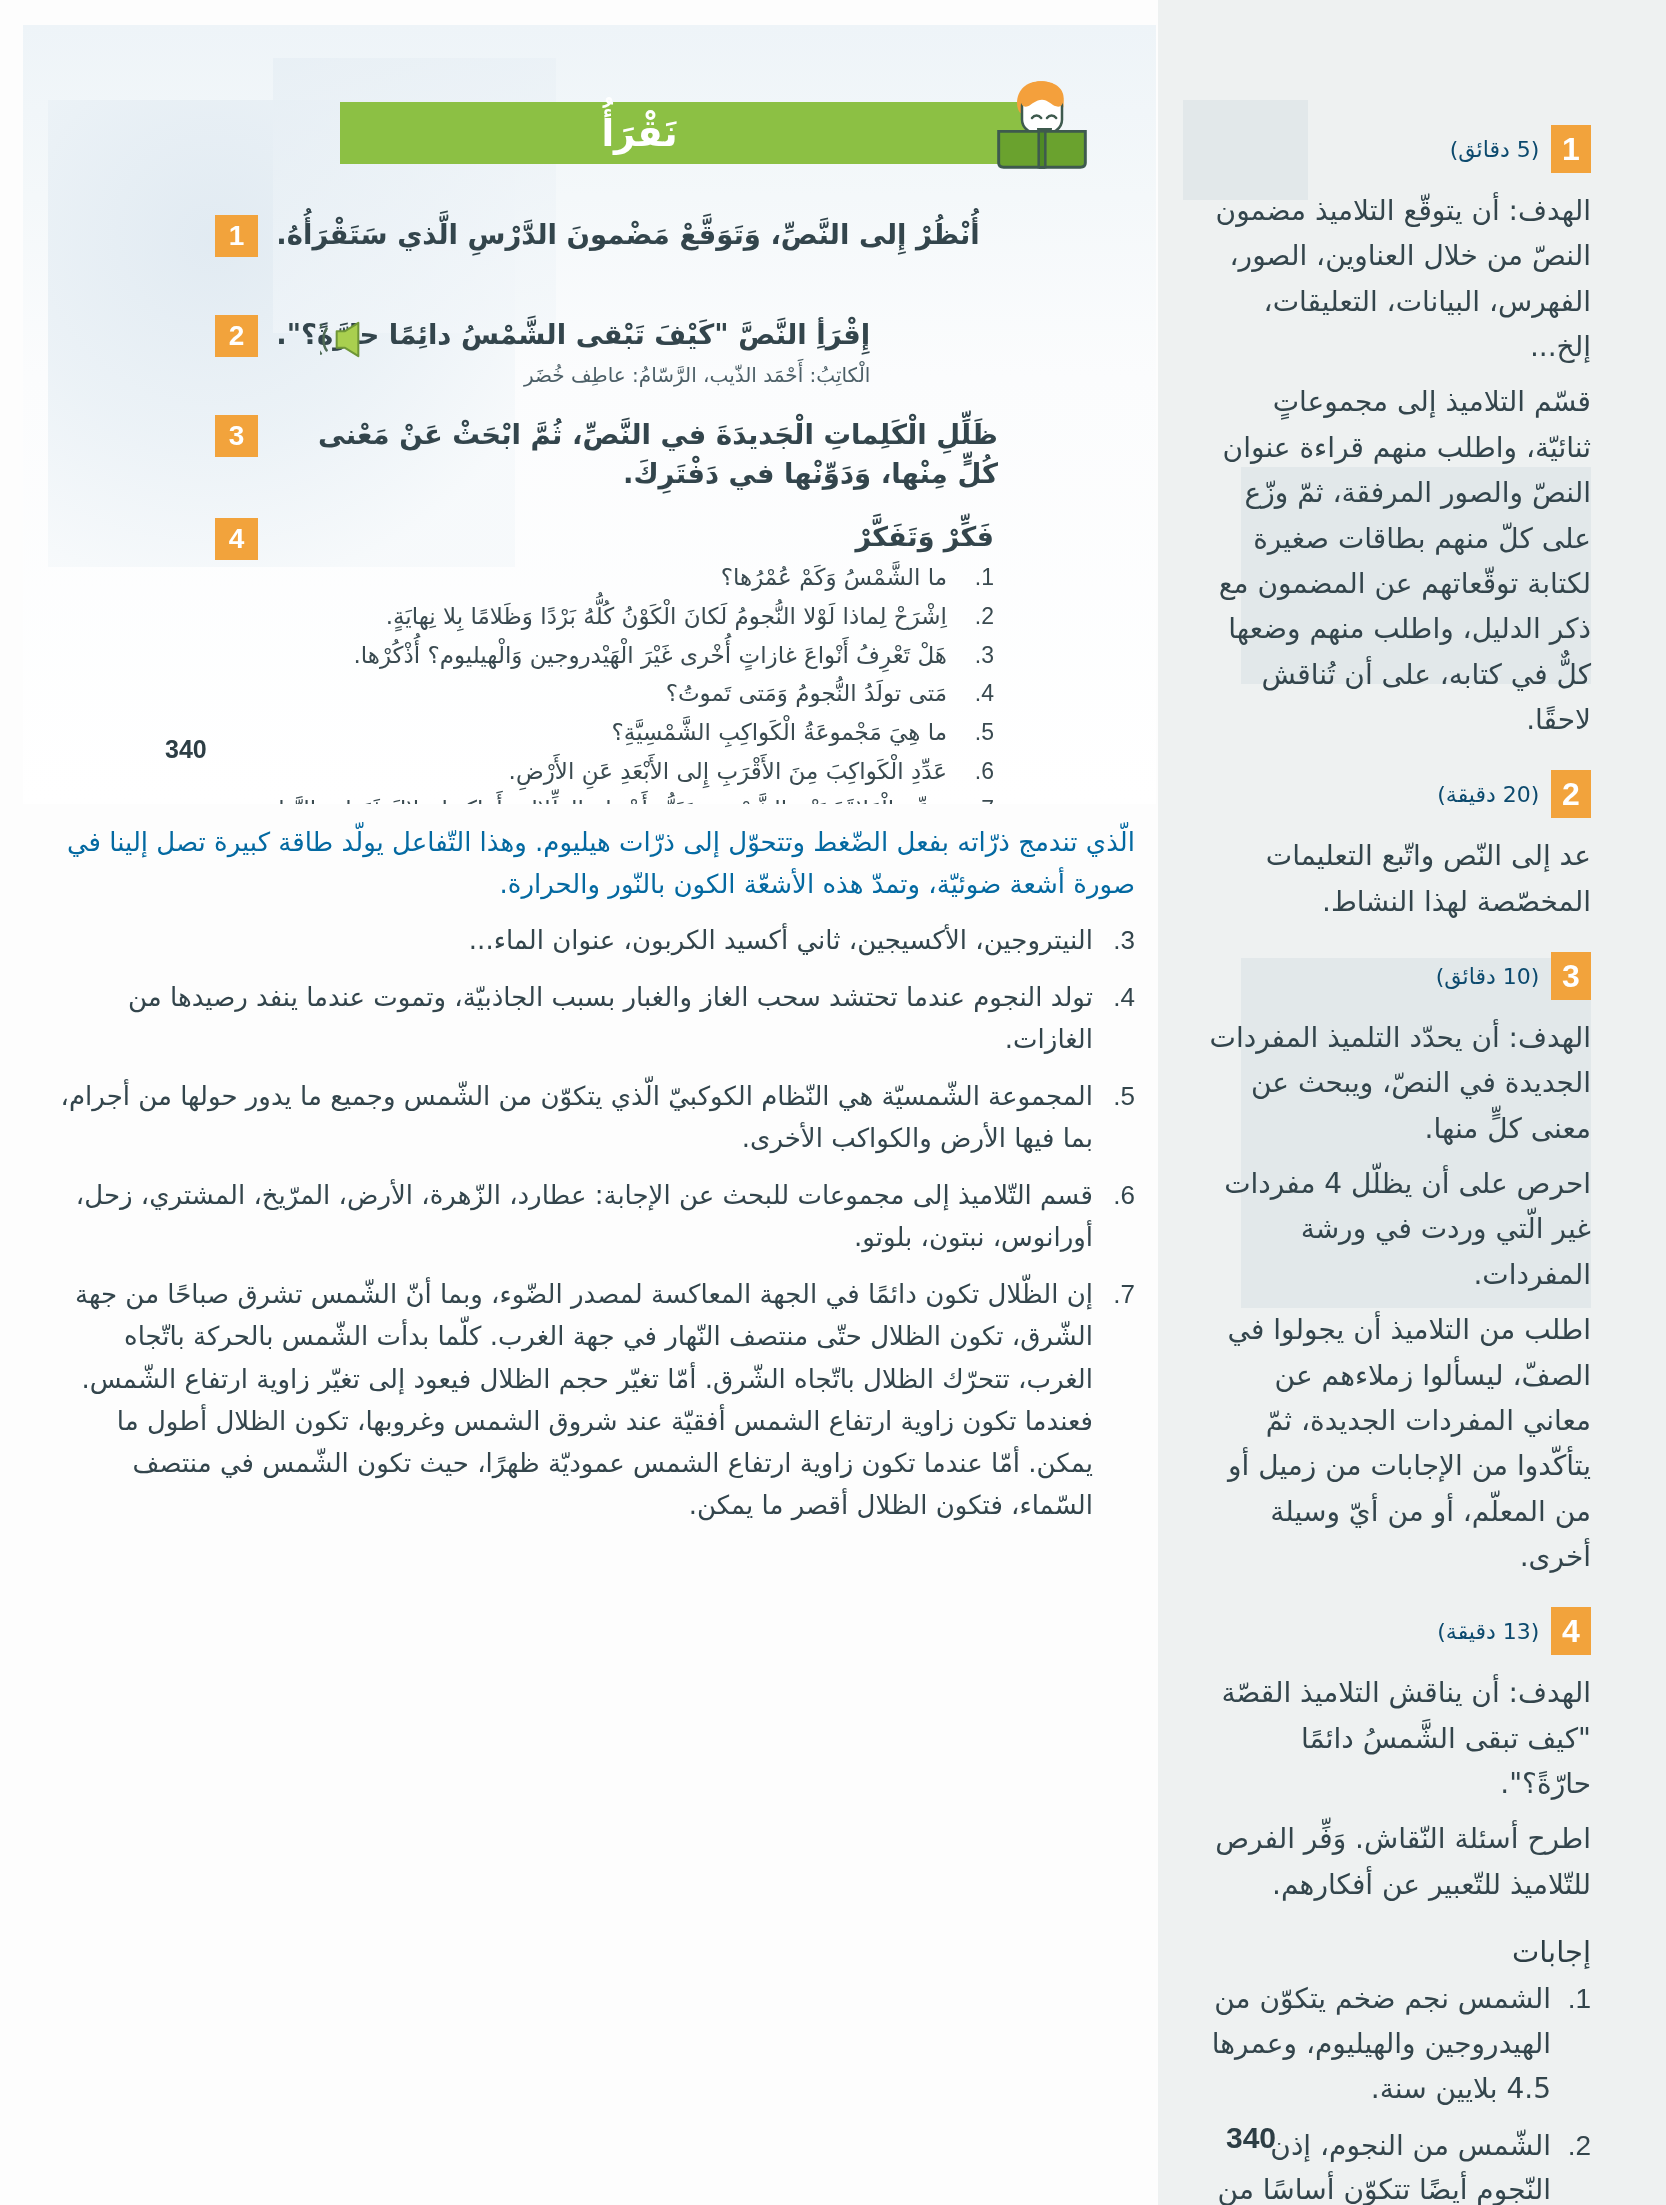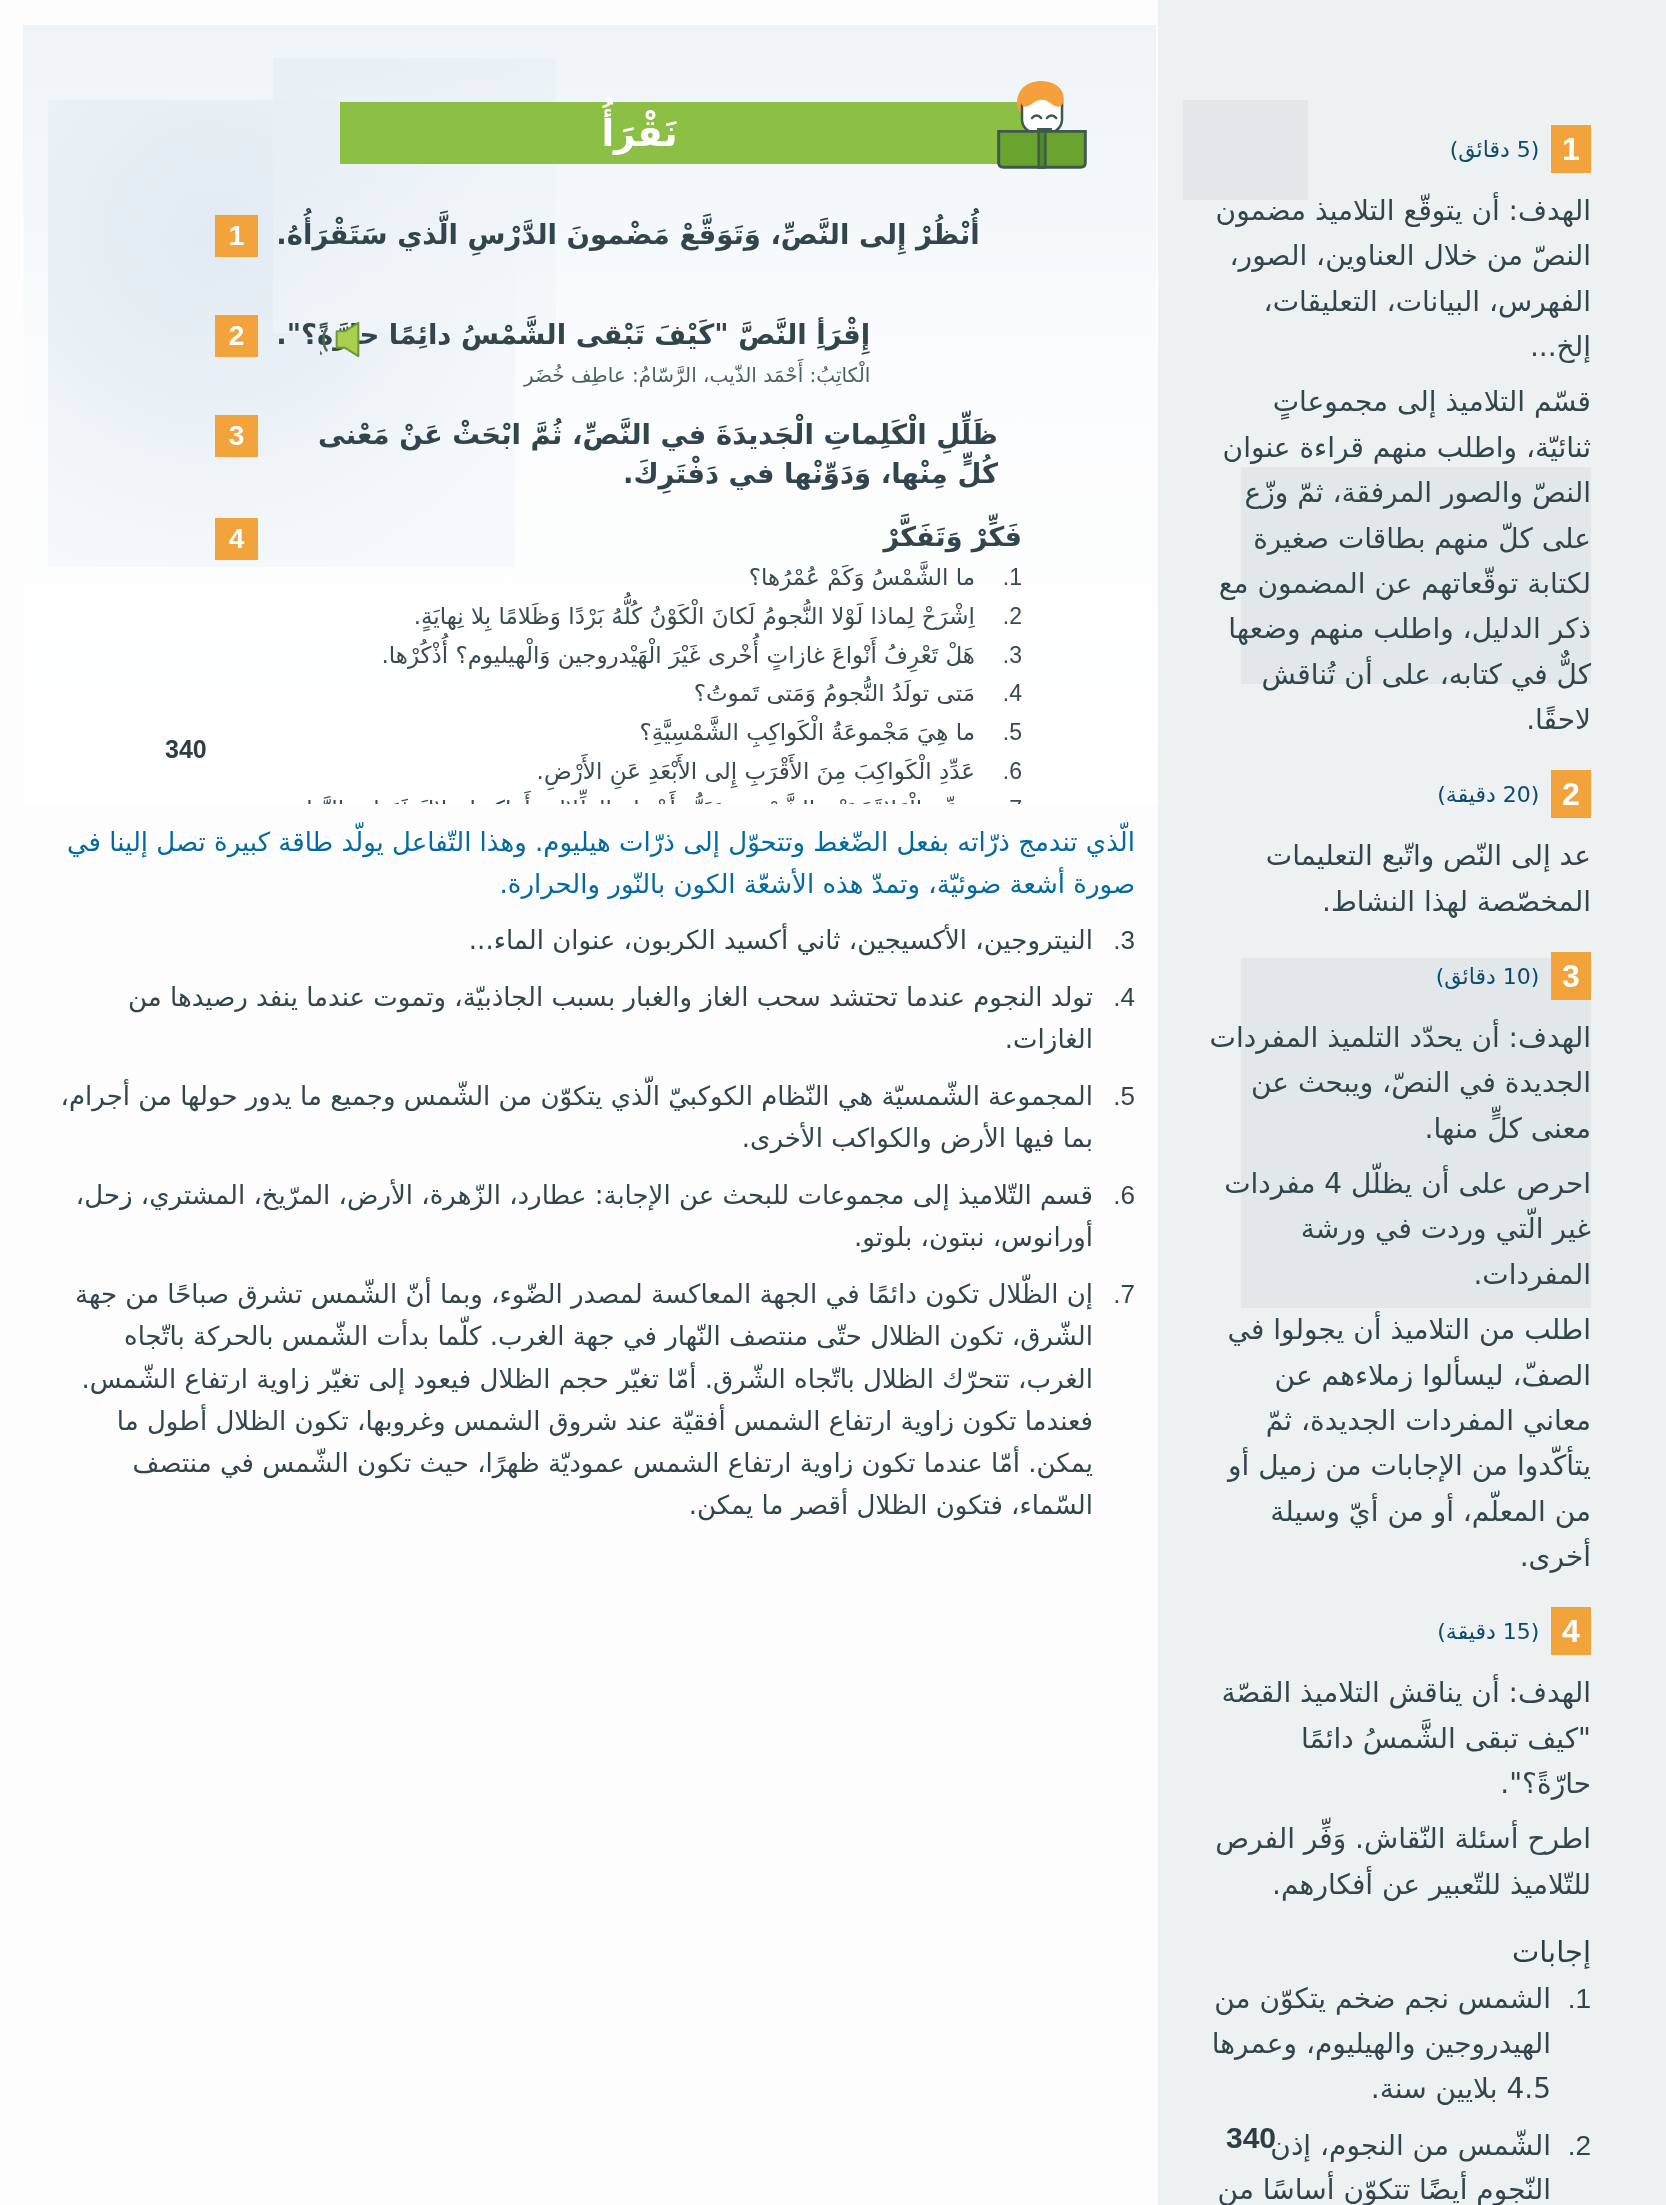--- a/index.html
+++ b/index.html
@@ -158,21 +158,21 @@
     margin-top:7.5px;
   }
   .speaker{
     position:absolute;
     top:296px;left:297px;
     width:55px;height:37px;
   }
 
   .thinkbox{
     position:absolute;
-    top:496px;left:158px;
+    top:496px;left:130px;
     width:841px;
   }
   .think-title{
     font-size:27px;font-weight:bold;color:#33454c;
     text-align:right;margin:0 0 8.3px 0;
   }
   .qlist{list-style:none;margin:0;padding:0;}
   .qlist li{
     font-size:23px;line-height:1.5;color:#3a4a50;
     text-align:right;
@@ -328,21 +328,21 @@
           <span class="step-time">(10 دقائق)</span>
         </div>
         <p class="sb-para tight">الهدف: أن يحدّد التلميذ المفردات الجديدة في النصّ، ويبحث عن معنى كلٍّ منها.</p>
         <p class="sb-para tight">احرص على أن يظلّل 4 مفردات غير الّتي وردت في ورشة المفردات.</p>
         <p class="sb-para">اطلب من التلاميذ أن يجولوا في الصفّ، ليسألوا زملاءهم عن معاني المفردات الجديدة، ثمّ يتأكّدوا من الإجابات من زميل أو من المعلّم، أو من أيّ وسيلة أخرى.</p>
       </div>
 
       <div class="step-block">
         <div class="step-head">
           <span class="step-badge">4</span>
-          <span class="step-time">(15 دقيقة)</span>
+          <span class="step-time">(13 دقيقة)</span>
         </div>
         <p class="sb-para tight">الهدف: أن يناقش التلاميذ القصّة "كيف تبقى الشَّمسُ دائمًا حارّةً؟".</p>
         <p class="sb-para tight">اطرح أسئلة النّقاش. وَفِّر الفرص للتّلاميذ للتّعبير عن أفكارهم.</p>
       </div>
 
       <div class="answers-title">إجابات</div>
       <ol class="ans-list">
         <li><span class="num">1.</span><span>الشمس نجم ضخم يتكوّن من الهيدروجين والهيليوم، وعمرها 4.5 بلايين سنة.</span></li>
         <li><span class="num">2.</span><span>الشّمس من النجوم، إذن النّجوم أيضًا تتكوّن أساسًا من الهيدروجين</span></li>
       </ol>

